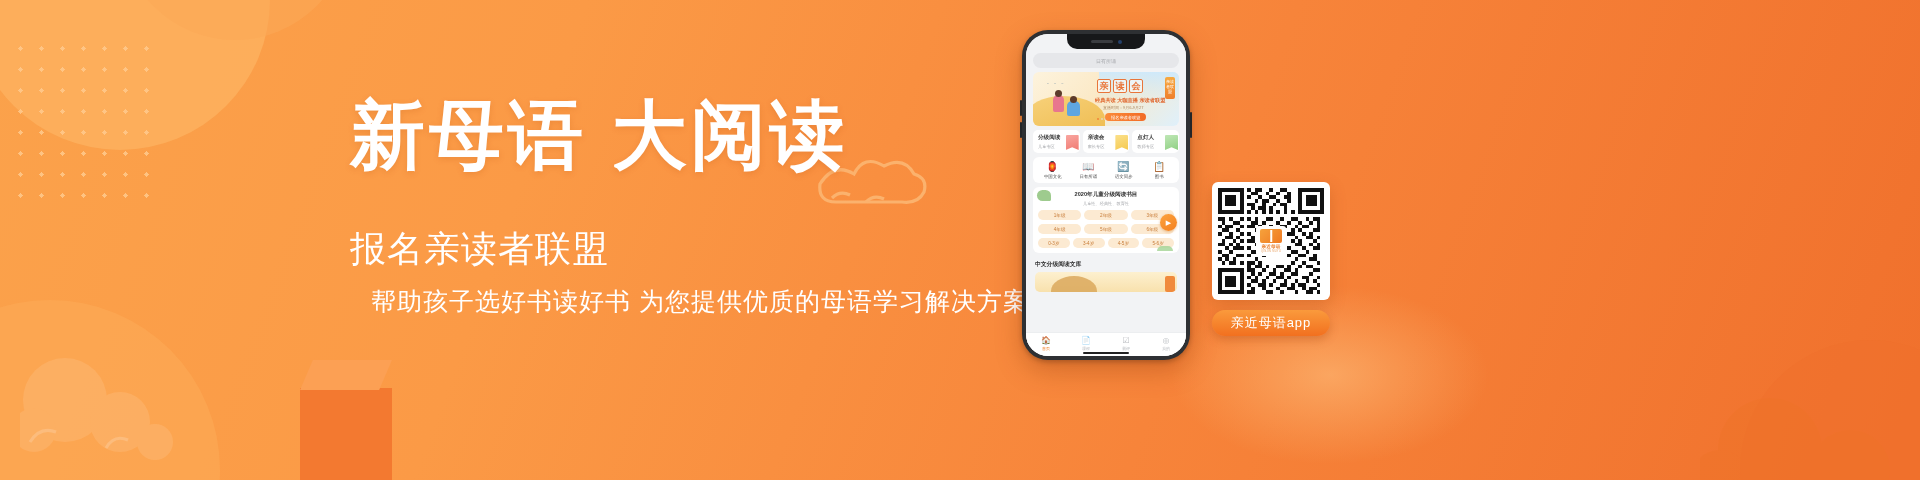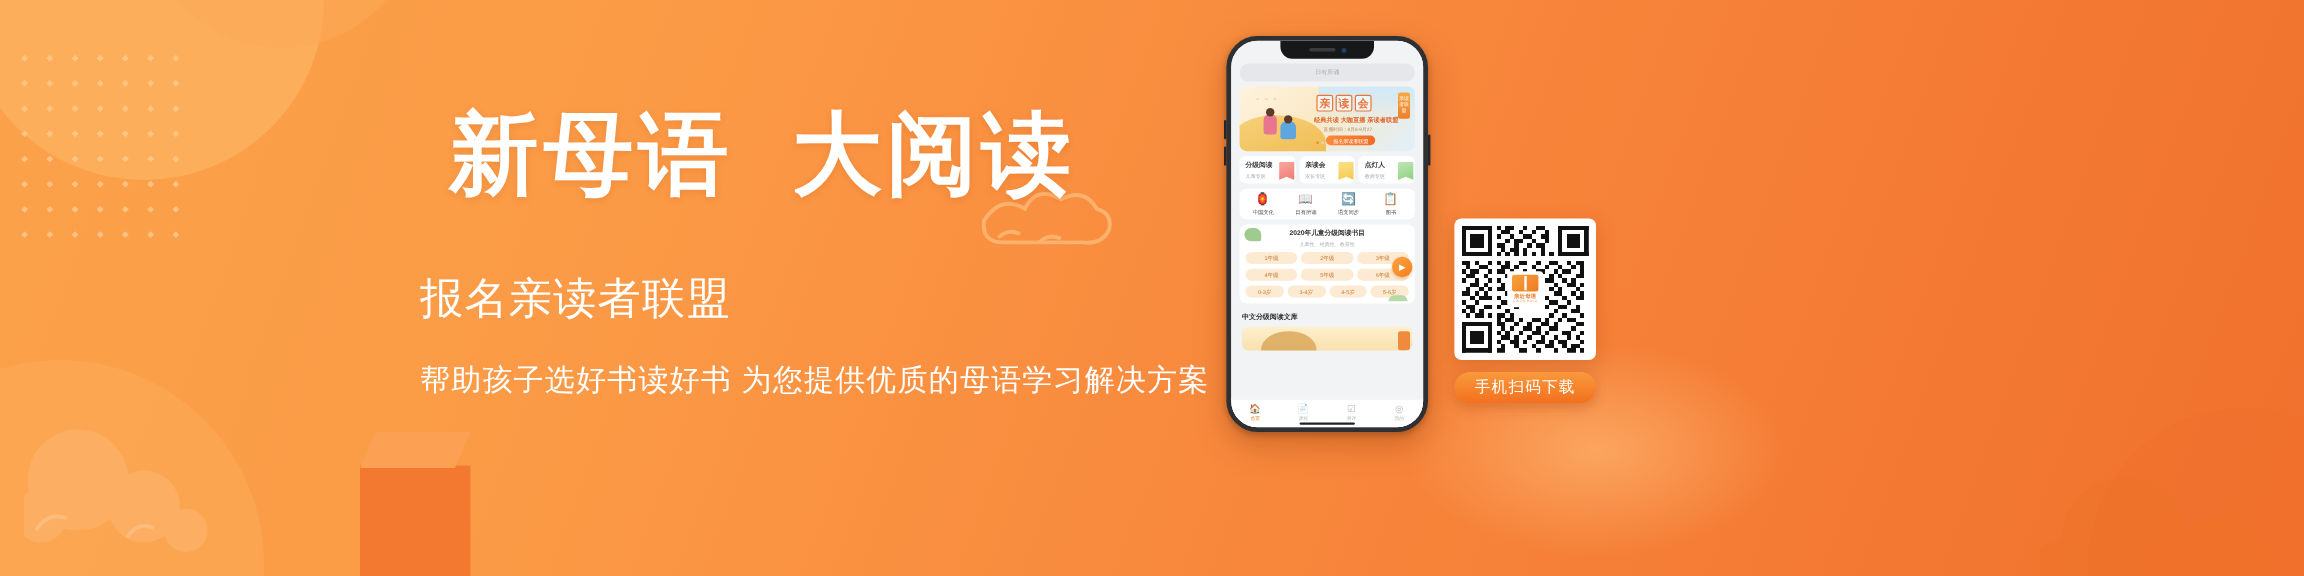--- a/index.html
+++ b/index.html
@@ -67,45 +67,45 @@
     clip-path: polygon(14% 0%, 100% 0%, 86% 100%, 0% 100%);
   }
 
   
   .text-block {
     position: absolute;
     left: 350px; top: 96px;
     width: 700px;
   }
   .headline {
-    font-family: Liberation Mono, monospace;
+    font-family: Liberation Sans, sans-serif;
     font-weight: 700;
     font-size: 75px;
     line-height: 1.05;
     color: #ffffff;
     letter-spacing: 4px;
     text-shadow: 0 2px 6px rgba(180,70,10,.18);
     white-space: nowrap;
-    margin-left: 24px;
   }
   .subtitle {
     margin-top: 50px;
     font-size: 36px;
     font-weight: 300;
     color: #ffffff;
     letter-spacing: 1px;
     white-space: nowrap;
   }
   .tagline {
-    margin-top: 26px;
+    margin-top: 11px;
     font-size: 25px;
     font-weight: 300;
     color: #ffffff;
     letter-spacing: 1px;
     white-space: nowrap;
+    text-align: center;
   }
 
   
   .phone {
     position: absolute;
     left: 1022px; top: 30px;
     width: 168px; height: 330px;
     background: #2e3033;
     border-radius: 26px;
     padding: 4px;
@@ -781,15 +781,15 @@
         </g>
       </svg>
       <div class="qr-logo">
         <div class="qr-logo-mark"></div>
         <div class="qr-logo-text">亲近母语</div>
         <div class="qr-logo-sub">QINJIN MUYU</div>
       </div>
     </div>
   </div>
 
-  <div class="dl-btn">手机扫码下载</div>
+  <div class="dl-btn">亲近母语app</div>
 
 </div>
 
 </body></html>

